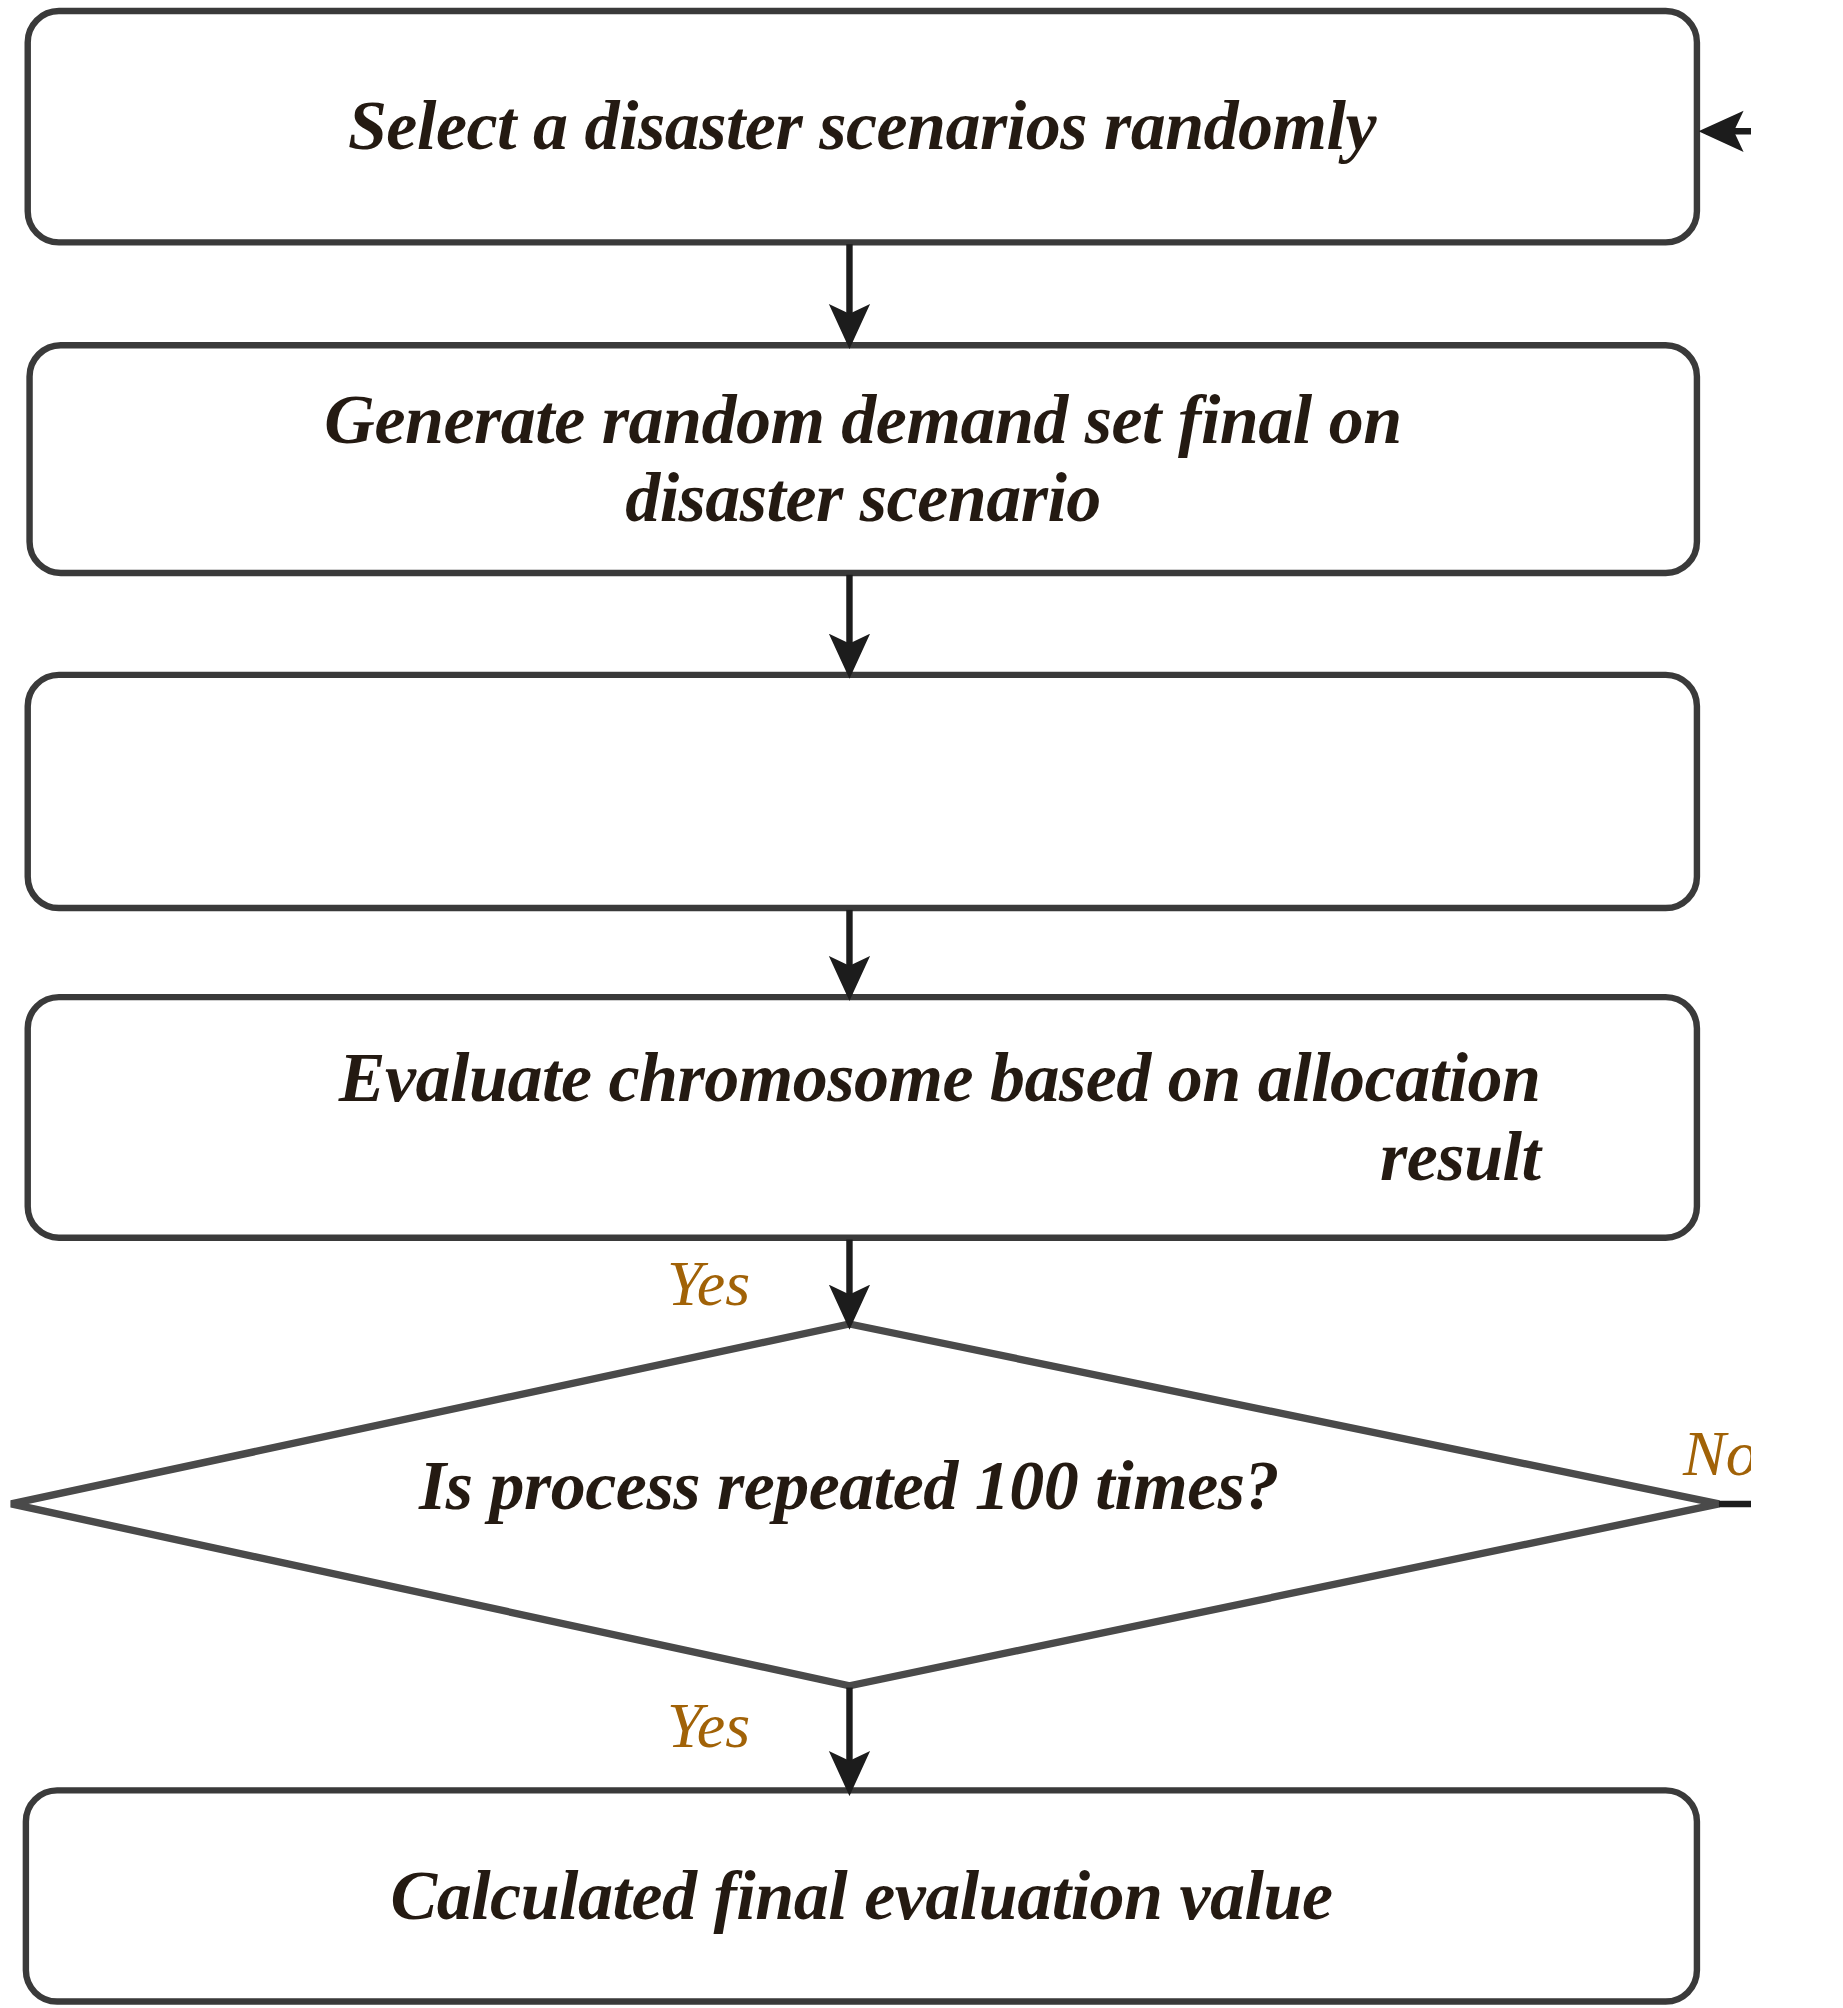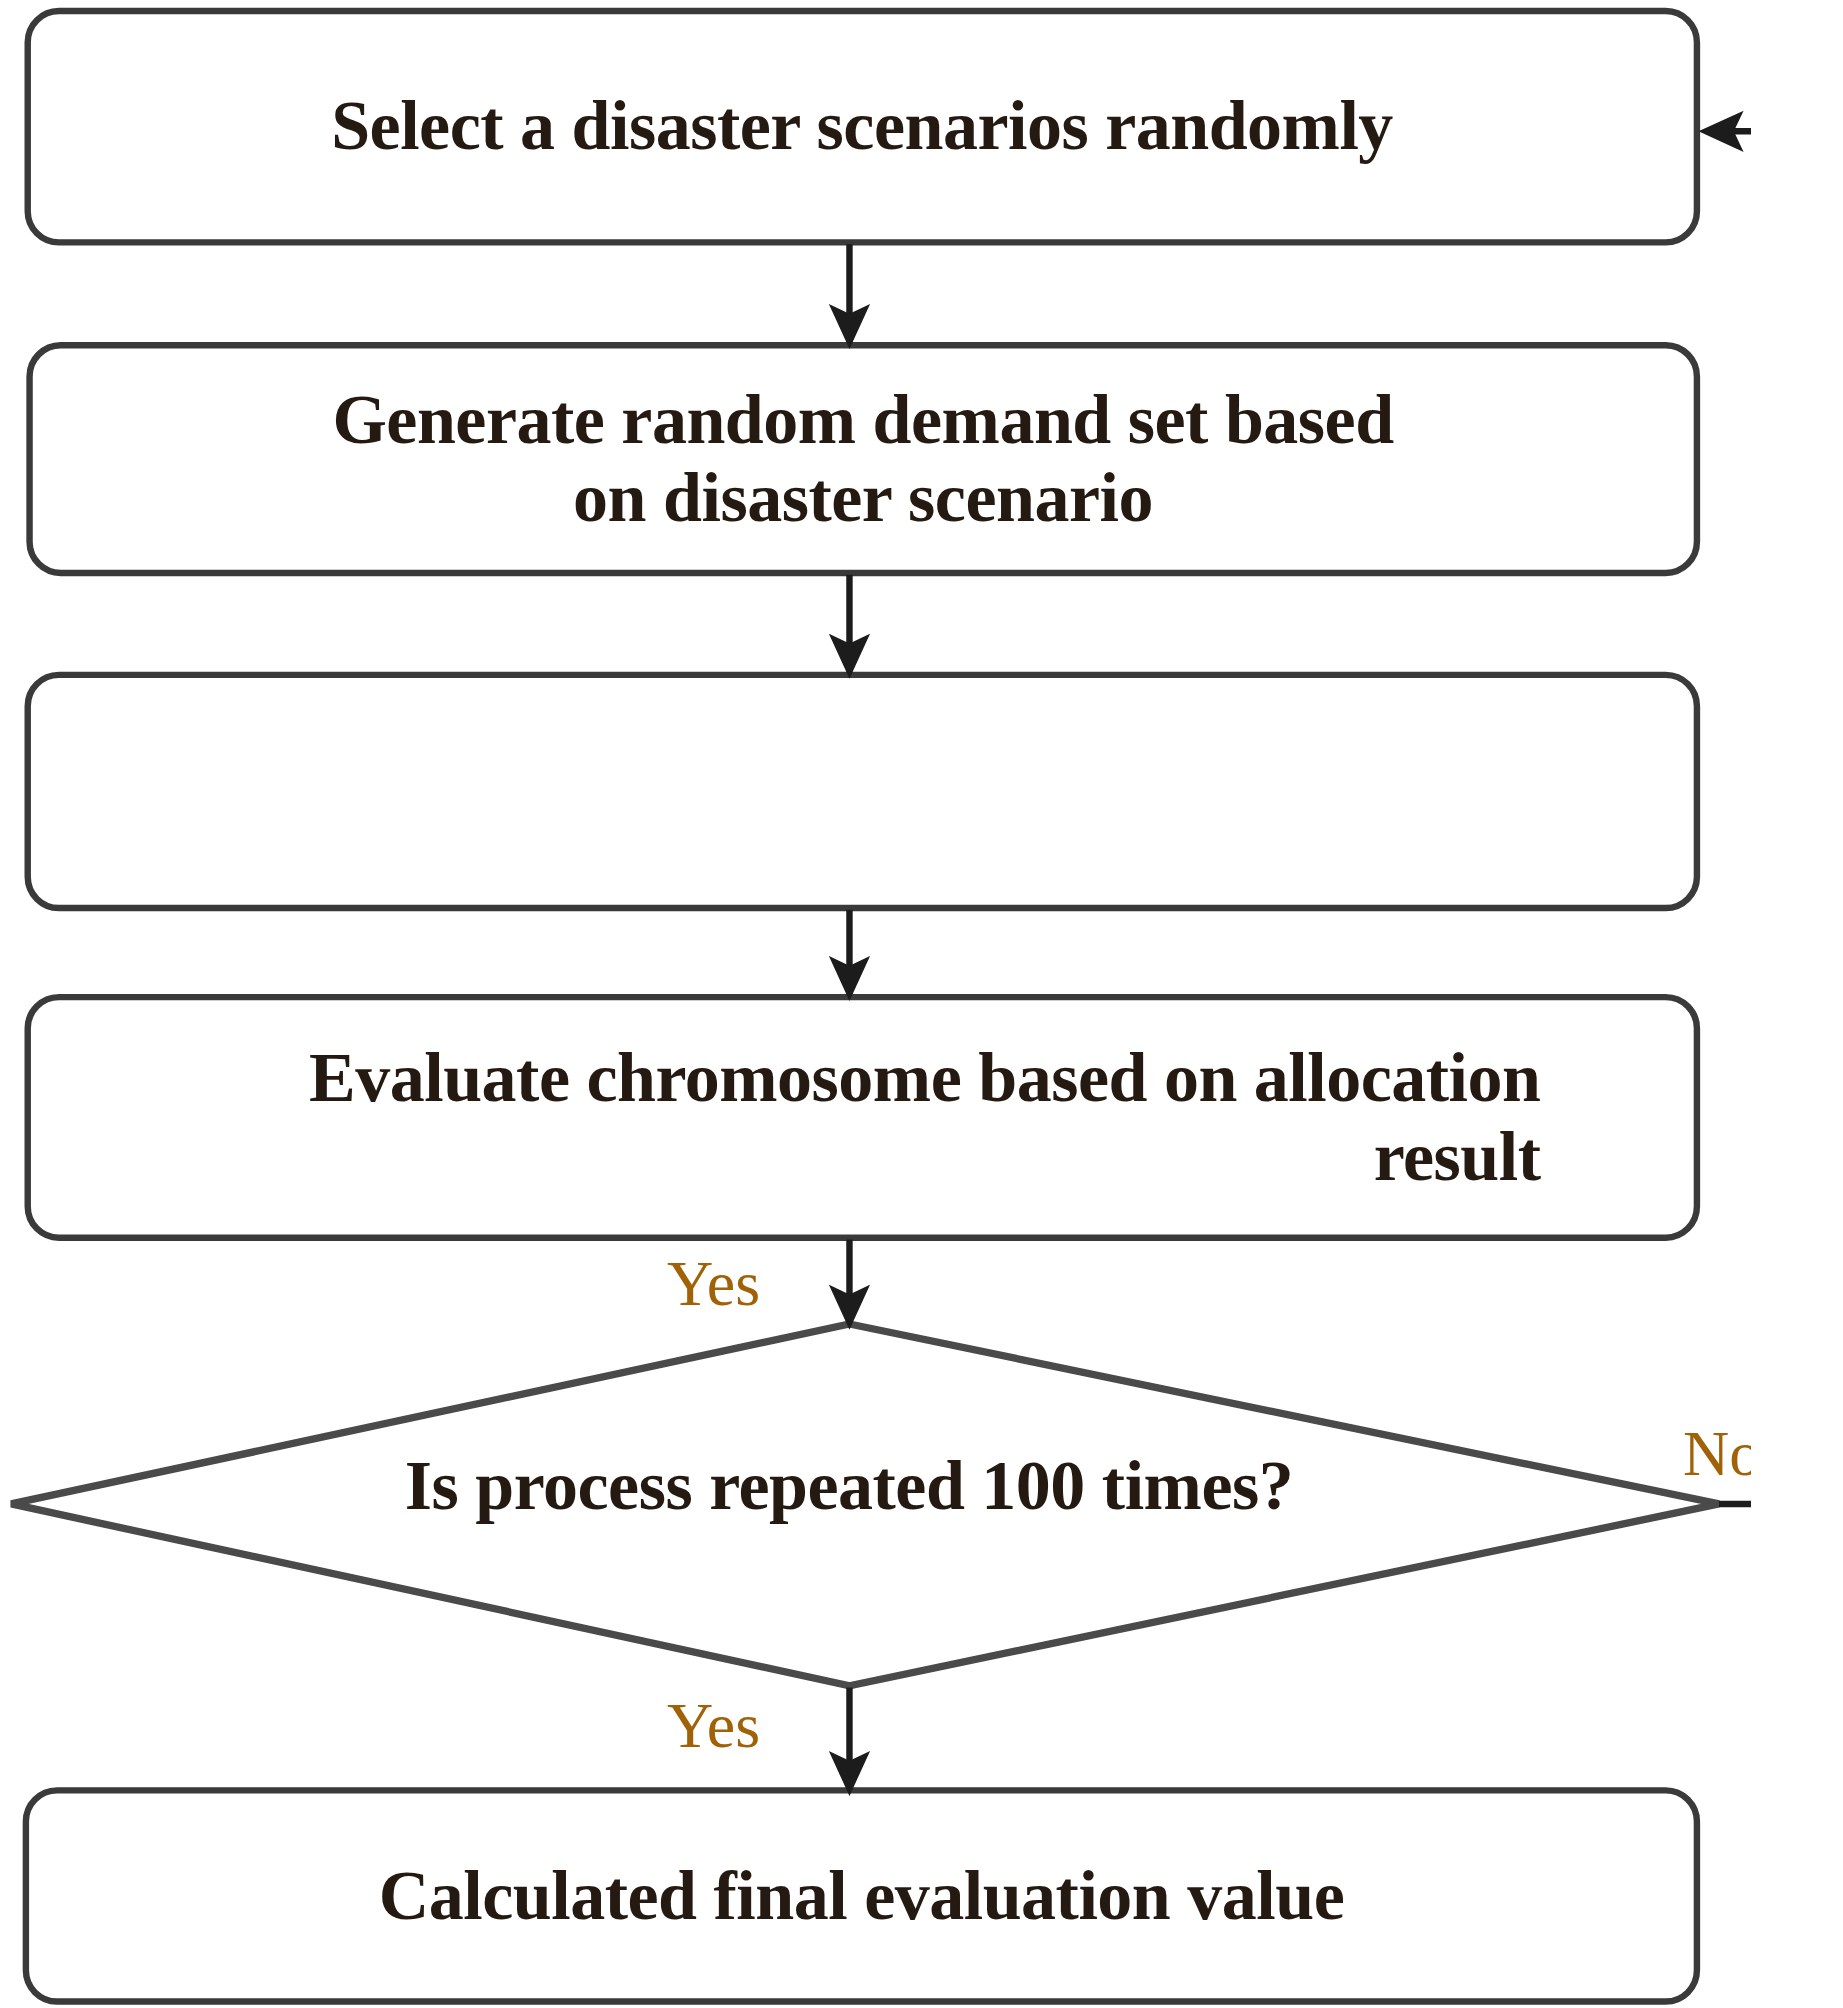--- a/index.html
+++ b/index.html
@@ -10,20 +10,21 @@
   }
   body {
     font-family: "Liberation Serif", "DejaVu Serif", serif;
   }
   #canvas {
     position: relative;
     width: 1751px;
     height: 2008px;
     background: #ffffff;
     overflow: hidden;
+    font-style: italic;
   }
   #flow-svg {
     position: absolute;
     left: 0;
     top: 0;
     width: 1844px;
     height: 2008px;
   }
   .node-label {
     position: absolute;
@@ -87,21 +88,21 @@
 
     <line x1="925" y1="1350" x2="925" y2="1440" stroke="#1c1c1c" stroke-width="7" marker-end="url(#arrow)"></line>
 
     <line x1="925" y1="1838" x2="925" y2="1948" stroke="#1c1c1c" stroke-width="7" marker-end="url(#arrow)"></line>
 
     <path d="M 1872 1638 L 1991 1638 L 1991 143 L 1858 143" fill="none" stroke="#1c1c1c" stroke-width="7" marker-end="url(#arrow)"></path>
   </svg>
 
   <div class="node-label" style="left:27.5px; top:11px; width:1669px; height:231px;">Select a disaster scenarios randomly</div>
 
-  <div class="node-label" style="left:29px; top:345px; width:1668px; height:228px; padding:0 294px;">Generate random demand set based on disaster scenario</div>
+  <div class="node-label" style="left:29px; top:345px; width:1668px; height:228px; padding:0 294px;">Generate random demand set final on disaster scenario</div>
 
 
   <div class="node-label" style="left:27.5px; top:997px; width:1669px; height:241px; padding:0 156px;text-align:right;">Evaluate chromosome based on allocation result</div>
 
   <div class="node-label" style="left:275px; top:1424px; width:1148px; height:125px;">Is process repeated 100 times?</div>
 
   <div class="node-label" style="left:26px; top:1791px; width:1671px; height:211px;">Calculated final evaluation value</div>
 
   <div class="edge-label" style="left:667px; top:1252px;">Yes</div>
 

